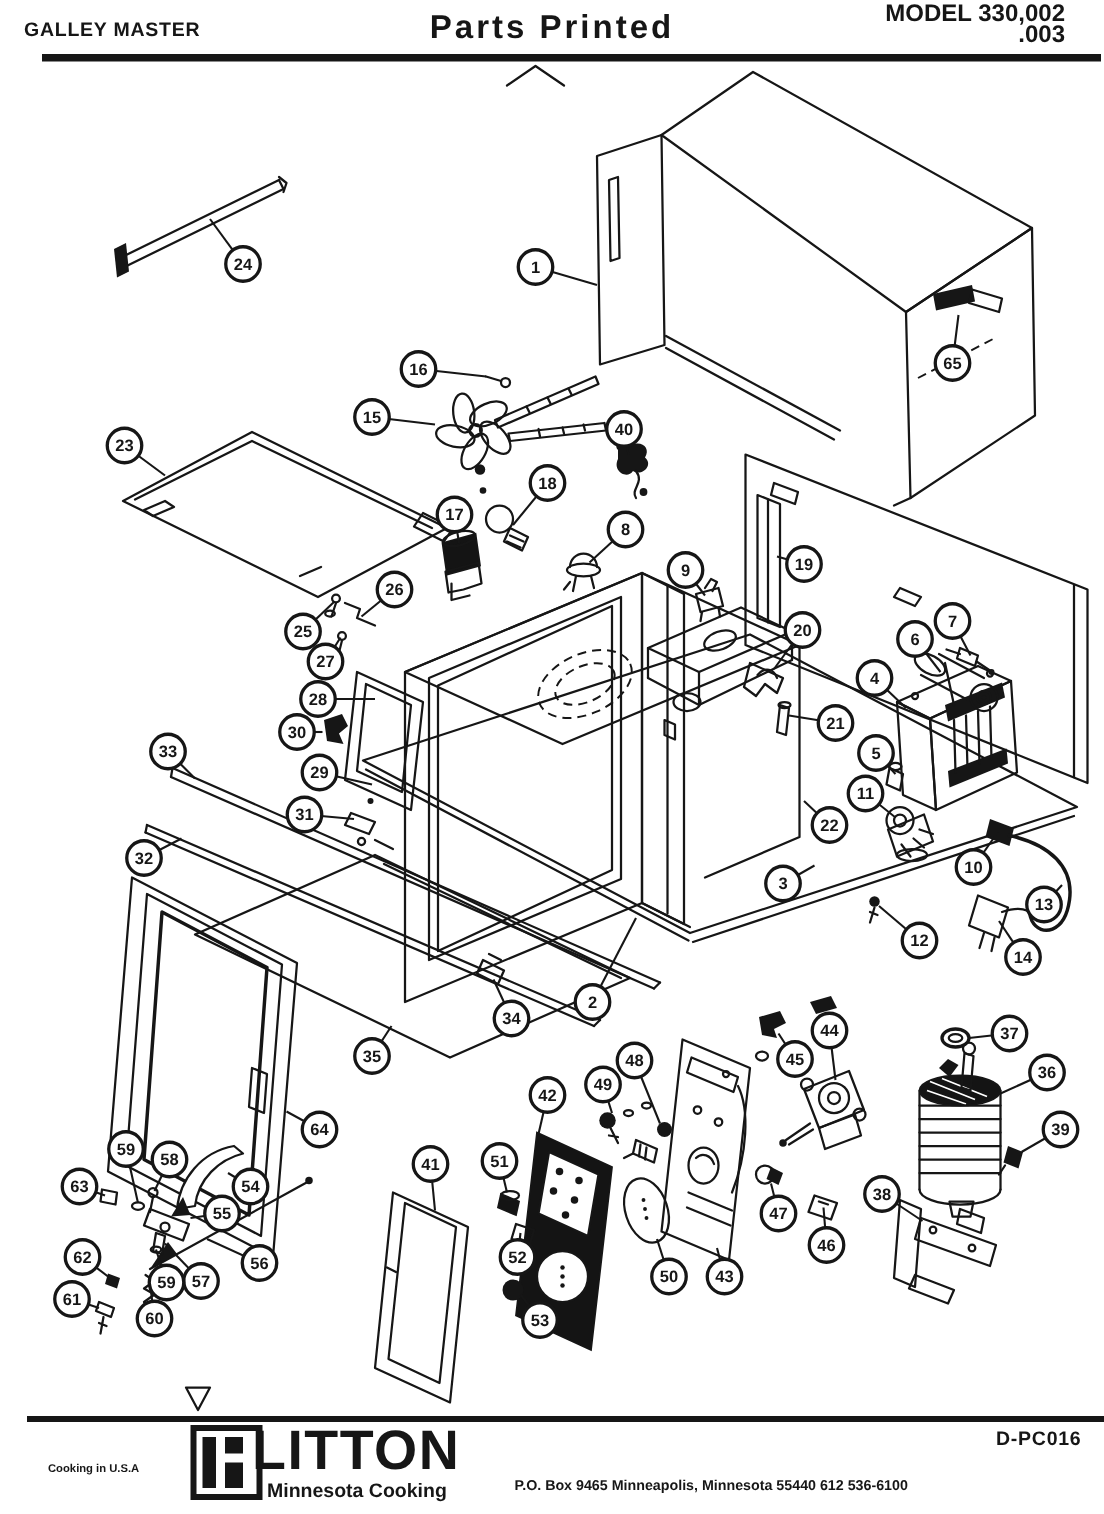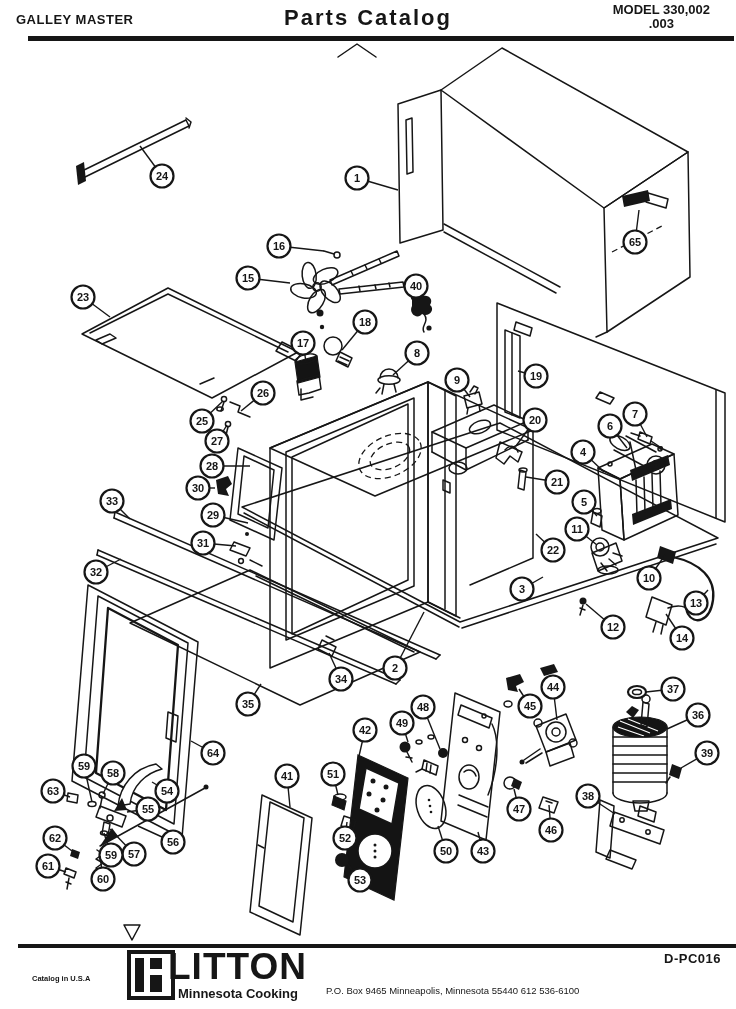--- a/index.html
+++ b/index.html
@@ -1,49 +1,49 @@
 <!DOCTYPE html>
 <html><head>
 <meta charset="utf-8">
 <style>
   html,body{margin:0;padding:0;background:#fff;}
   body{width:736px;height:1009px;position:relative;font-family:"Liberation Sans",sans-serif;color:#161616;overflow:hidden;}
   .abs{position:absolute;}
   
   .brand{left:16px;top:12px;font-size:13px;font-weight:bold;letter-spacing:.5px;}
   .title{left:0;right:0;top:5px;text-align:center;font-size:22px;font-weight:bold;letter-spacing:2px;}
-  .model{right:26px;top:3px;text-align:center;font-size:13px;font-weight:bold;line-height:14px;white-space:pre-line;}
+  .model{right:26px;top:3px;text-align:right;font-size:16px;font-weight:bold;line-height:14px;white-space:pre-line;}
   .hrule{left:28px;right:2px;top:36px;height:5px;background:#161616;}
   
   .frule{left:18px;right:0;top:944px;height:4px;background:#161616;}
   .printed{left:32px;top:974px;font-size:7.5px;font-weight:bold;}
   .logoword{left:168px;top:946px;font-size:37px;font-weight:bold;letter-spacing:1px;}
   .logosub{left:178px;top:986px;font-size:13px;font-weight:bold;}
-  .address{left:326px;top:985px;font-size:9.5px;font-weight:normal;}
+  .address{left:343px;top:985px;font-size:9.5px;font-weight:bold;}
   .doccode{left:628px;top:951px;font-size:13px;font-weight:bold;letter-spacing:.5px;padding-left:36px;}
   .logobox{left:127px;top:950px;width:40px;height:42px;border:4px solid #161616;}
   .logobox .bar{position:absolute;left:4px;top:4px;width:9px;height:34px;background:#161616;}
   .logobox .sq1{position:absolute;left:19px;top:4px;width:12px;height:11px;background:#161616;}
   .logobox .sq2{position:absolute;left:19px;top:21px;width:12px;height:17px;background:#161616;}
   
   .ln{fill:none;stroke:#161616;stroke-width:1.5;stroke-linejoin:round;stroke-linecap:round;}
   .ln2{fill:none;stroke:#161616;stroke-width:2.3;stroke-linejoin:round;stroke-linecap:round;}
   .fb{fill:#161616;stroke:none;}
   .wh{fill:#fff;stroke:#161616;stroke-width:1.5;stroke-linejoin:round;}
   .dk{fill:#141414;stroke:#161616;stroke-width:1.2;}
   .dash{fill:none;stroke:#161616;stroke-width:1.3;stroke-dasharray:6 4;}
   .leader{stroke:#161616;stroke-width:1.4;}
   .bcirc{fill:#fff;stroke:#161616;stroke-width:2.2;}
   .bnum{font-family:"Liberation Sans",sans-serif;font-size:11px;font-weight:bold;fill:#161616;text-anchor:middle;}
 </style>
 </head>
 <body>
 
 <div class="abs brand">GALLEY MASTER</div>
-<div class="abs title">Parts  Catalog</div>
+<div class="abs title">Parts  Printed</div>
 <div class="abs model"><span>MODEL 330,002</span><br><span>.003</span></div>
 <div class="abs hrule"></div>
 
 <svg class="abs" style="left:0;top:0" width="736" height="1009" viewBox="0 0 736 1009">
 
   <path class="ln" d="M338,57 L357,44 L376,57"></path>
 
   <g>
     <path class="ln" d="M398,104 L441,90 L443,230 L400,243 Z"></path>
     <path class="ln" d="M406,120 L412,118 L413,172 L407,174 Z"></path>
@@ -683,21 +683,21 @@
       </g>
       <g>
         <line x1="635" y1="242" x2="639" y2="210" class="leader"></line>
         <circle cx="635" cy="242" r="11.5" class="bcirc"></circle>
         <text x="635" y="245.9" class="bnum">65</text>
       </g>
     </g>
 </svg>
 
 <div class="abs frule"></div>
-<div class="abs printed">Catalog in U.S.A</div>
+<div class="abs printed">Cooking in U.S.A</div>
 <div class="abs logobox">
   <div class="bar"></div>
   <div class="sq1"></div>
   <div class="sq2"></div>
 </div>
 <div class="abs logoword">LITTON</div>
 <div class="abs logosub">Minnesota Cooking</div>
 <div class="abs address">P.O. Box 9465   Minneapolis, Minnesota 55440   612 536-6100</div>
 <div class="abs doccode">D-PC016</div>
 

